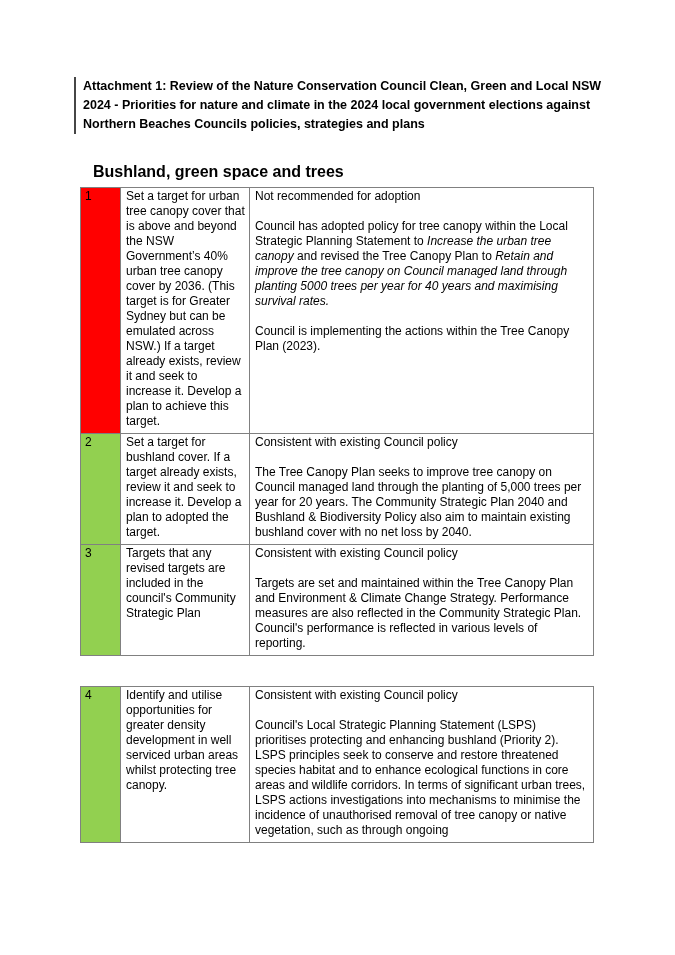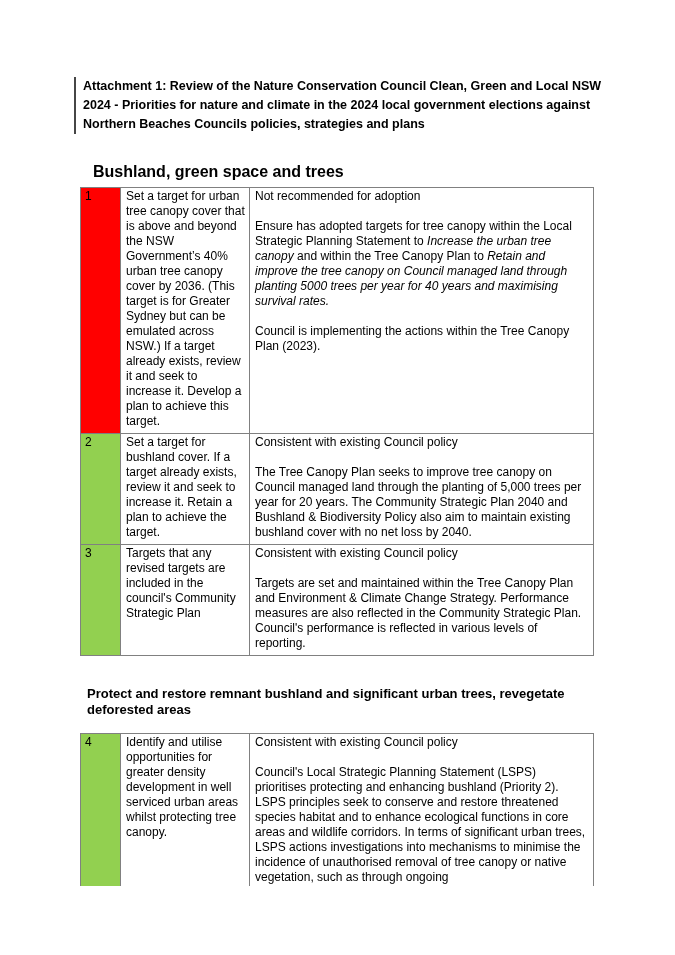--- a/index.html
+++ b/index.html
@@ -71,48 +71,47 @@
           <col class="col-num">
           <col class="col-rec">
           <col class="col-ass">
         </colgroup>
       <tbody>
   <tr>
     <td class="num-cell" style="background: rgb(255, 0, 0);">1</td>
     <td class="rec-cell">Set a target for urban tree canopy cover that is above and beyond the NSW Government’s 40% urban tree canopy cover by 2036. (This target is for Greater Sydney but can be emulated across NSW.) If a target already exists, review it and seek to increase it. Develop a plan to achieve this target.</td>
     <td class="assess-cell">
       <p class="assess-title">Not recommended for adoption</p>
-    <p><span>Ensure has adopted targets for tree canopy within the Local Strategic Planning Statement to </span><em>Increase the urban tree canopy</em><span> and within the Tree Canopy Plan to </span><em>Retain and improve the tree canopy on Council managed land through planting 5000 trees per year for 40 years and maximising survival rates.</em></p>
+    <p><span>Council has adopted policy for tree canopy within the Local Strategic Planning Statement to </span><em>Increase the urban tree canopy</em><span> and revised the Tree Canopy Plan to </span><em>Retain and improve the tree canopy on Council managed land through planting 5000 trees per year for 40 years and maximising survival rates.</em></p>
               <p><span>Council is implementing the actions within the Tree Canopy Plan (2023).</span></p>
             </td>
   </tr>
 
   <tr>
     <td class="num-cell" style="background: rgb(146, 208, 80);">2</td>
-    <td class="rec-cell">Set a target for bushland cover. If a target already exists, review it and seek to increase it. Retain a plan to achieve the target.</td>
+    <td class="rec-cell">Set a target for bushland cover. If a target already exists, review it and seek to increase it. Develop a plan to adopted the target.</td>
     <td class="assess-cell">
       <p class="assess-title">Consistent with existing Council policy</p>
     <p><span>The Tree Canopy Plan seeks to improve tree canopy on Council managed land through the planting of 5,000 trees per year for 20 years. The Community Strategic Plan 2040 and Bushland &amp; Biodiversity Policy also aim to maintain existing bushland cover with no net loss by 2040.</span></p>
             </td>
   </tr>
 
   <tr>
     <td class="num-cell" style="background: rgb(146, 208, 80);">3</td>
     <td class="rec-cell">Targets that any revised targets are included in the council's Community Strategic Plan</td>
     <td class="assess-cell">
       <p class="assess-title">Consistent with existing Council policy</p>
     <p><span>Targets are set and maintained within the Tree Canopy Plan and Environment &amp; Climate Change Strategy. Performance measures are also reflected in the Community Strategic Plan. Council's performance is reflected in various levels of reporting.</span></p>
             </td>
   </tr>
 </tbody>
     </table>
   </section>
 
   <section class="doc-section" id="section-1">
-    <h2 class="sub-heading">Protect and restore remnant bushland and significant urban trees, revegetate deforested areas</h2>
     <table class="policy-table">
       <colgroup>
           <col class="col-num">
           <col class="col-rec">
           <col class="col-ass">
         </colgroup>
       <tbody>
   <tr>
     <td class="num-cell" style="background: rgb(146, 208, 80);">4</td>
     <td class="rec-cell">Identify and utilise opportunities for greater density development in well serviced urban areas whilst protecting tree canopy.</td>

